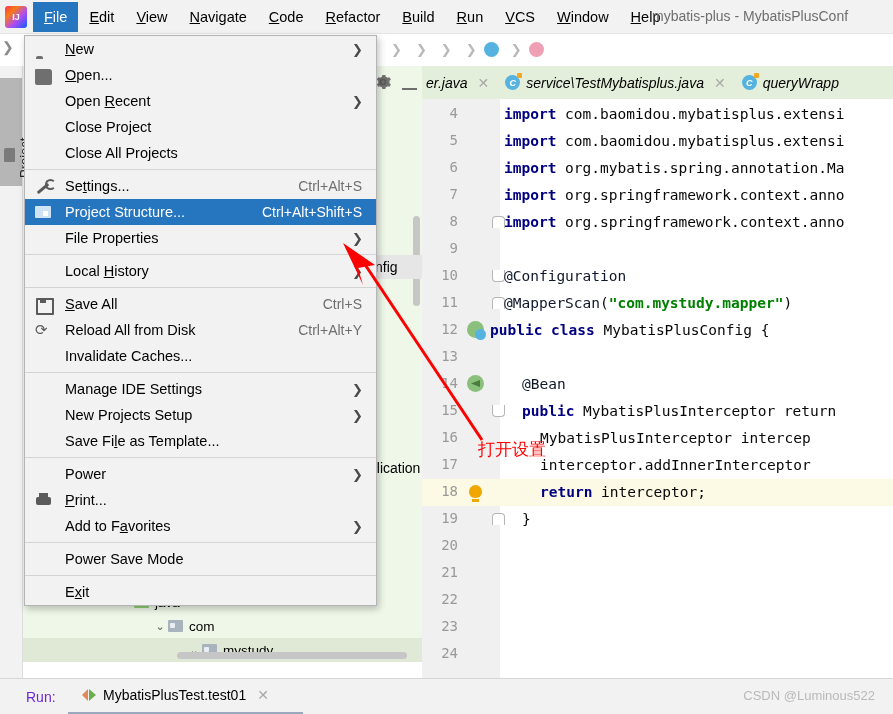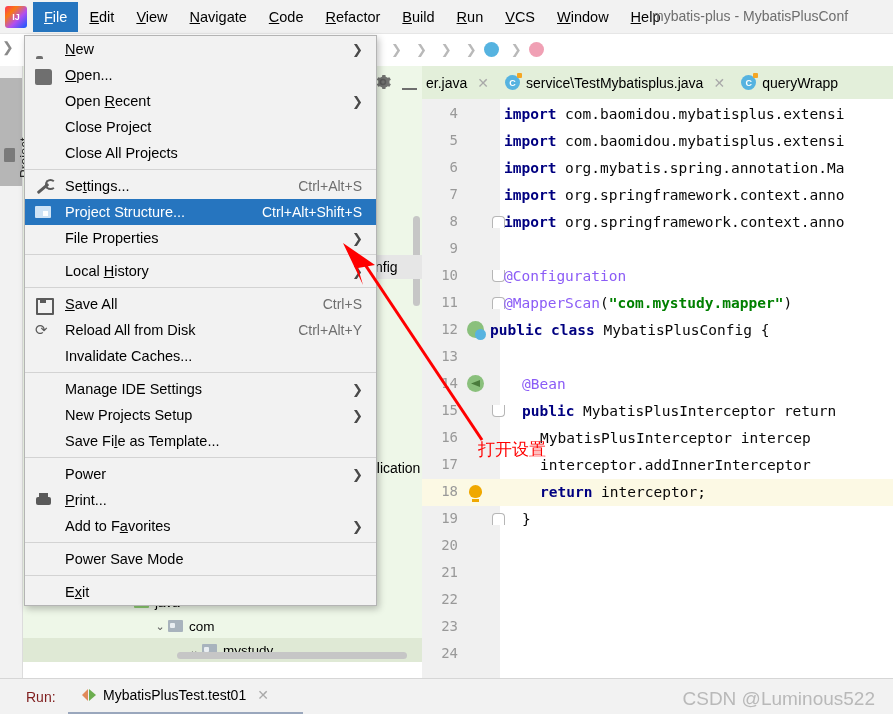--- a/index.html
+++ b/index.html
@@ -52,36 +52,36 @@
   .fold{width:15px;height:12px;background:#a8b3bd;border-radius:1px;flex:none;margin-right:6px;position:relative;}
   .fold:before{content:"";position:absolute;left:2px;top:3px;width:5px;height:5px;background:#e9eef2;border-radius:1px;}
   .fold.src{background:#8fcf72;}
   .fold.src:before{display:none;}
   .scrollv{position:absolute;right:2px;top:150px;width:7px;height:90px;background:#c6c6c6;border-radius:4px;}
   .hscroll{position:absolute;left:155px;bottom:3px;width:230px;height:7px;background:#c6c6c6;border-radius:4px;}
 
   
   .editorwrap{position:absolute;left:422px;top:66px;width:471px;height:612px;background:#ffffff;}
   .tabbar{position:absolute;left:0;top:0;width:471px;height:33px;background:#e3efda;display:flex;align-items:center;border-bottom:1px solid #cfd9c6;}
-  .tab{display:flex;align-items:center;gap:6px;height:33px;padding:0 8px;font-size:14px;color:#000;white-space:nowrap;cursor:default;}
+  .tab{display:flex;align-items:center;gap:6px;height:33px;padding:0 8px;font-size:14px;color:#000;white-space:nowrap;cursor:default;font-style:italic;}
   .tab .x{color:#a9a9a9;font-size:14px;margin-left:4px;}
   .jicon{width:15px;height:15px;border-radius:50%;background:#56b3e0;color:#fff;font-size:9px;font-weight:bold;
     display:inline-flex;align-items:center;justify-content:center;position:relative;flex:none;}
   .jicon:after{content:"";position:absolute;right:-2px;top:-2px;width:5px;height:5px;background:#f5a623;border-radius:1px;}
 
   .codearea{position:absolute;left:0;top:33px;width:471px;height:579px;background:#ffffff;overflow:hidden;}
   .gutter{position:absolute;left:0;top:0;width:78px;height:579px;background:#f0f0f0;}
   .gutterline{position:absolute;left:0;width:78px;height:27px;}
   .gnum{position:absolute;right:42px;top:4px;font-family:"DejaVu Sans Mono","Liberation Mono",monospace;font-size:14px;color:#999999;}
   .foldmark{position:absolute;left:70px;top:7px;width:11px;height:11px;border:1px solid #b6b6b6;background:#fff;}
   .codeline{position:absolute;left:82px;height:27px;line-height:27px;white-space:pre;
     font-family:"DejaVu Sans Mono","Liberation Mono",monospace;font-size:14.5px;color:#080808;}
   .hl-row{position:absolute;left:0;width:471px;height:27px;background:#fcf9e4;}
   .kw{color:#000080;font-weight:bold;}
-  .ann{color:#8b5cf6;}
+  .ann{color:#0f172a;}
   .str{color:#008000;font-weight:bold;}
   .plain{color:#080808;}
   .bulb{position:absolute;left:47px;top:6px;width:13px;height:13px;border-radius:50% 50% 45% 45%;background:#f0a800;}
   .bulb:after{content:"";position:absolute;left:3px;bottom:-4px;width:7px;height:3px;background:#f0a800;}
   .gi{position:absolute;width:17px;height:17px;border-radius:50%;}
   .gi.bean{background:#8ac07c;}
   .gi.bean:after{content:"";position:absolute;left:4px;top:5px;width:9px;height:7px;background:#4a7c3c;clip-path:polygon(100% 0,100% 100%,0 50%);}
   .gi.cls{background:#8ac07c;}
   .gi.cls:after{content:"";position:absolute;right:-2px;bottom:-2px;width:11px;height:11px;border-radius:50%;background:#56b3e0;}
 
@@ -116,28 +116,28 @@
   .ic-print:before{content:"";position:absolute;left:1px;top:5px;width:15px;height:8px;background:#5a5a5a;border-radius:2px;}
   .ic-print:after{content:"";position:absolute;left:4px;top:1px;width:9px;height:4px;background:#5a5a5a;}
 
   
   .arrowsvg{position:absolute;left:330px;top:235px;z-index:60;pointer-events:none;}
   .cnnote{position:absolute;left:478px;top:438px;font-size:17px;color:#ff0000;z-index:60;
     font-family:"DejaVu Sans","Liberation Sans",sans-serif;white-space:nowrap;}
 
   
   .runbar{position:absolute;left:0;top:678px;width:893px;height:36px;background:#f2f2f2;border-top:1px solid #d6d6d6;}
-  .runlabel{position:absolute;left:26px;top:10px;font-size:14px;color:#7f1d1d;}
+  .runlabel{position:absolute;left:26px;top:10px;font-size:14px;color:#6d28d9;}
   .runtab{position:absolute;left:82px;top:8px;display:flex;align-items:center;gap:7px;font-size:14px;color:#000;white-space:nowrap;}
   .runtab .x{color:#a9a9a9;margin-left:4px;}
   .rununder{position:absolute;left:68px;top:33px;width:235px;height:3px;background:#9aa7bd;}
   .playicon{width:14px;height:12px;position:relative;flex:none;}
   .playicon:before{content:"";position:absolute;left:0;top:0;width:6px;height:12px;background:#e08a5a;clip-path:polygon(100% 0,100% 100%,0 50%);}
   .playicon:after{content:"";position:absolute;left:7px;top:0;width:7px;height:12px;background:#6cae4f;clip-path:polygon(0 0,0 100%,100% 50%);}
-  .watermark{position:absolute;right:18px;top:688px;font-size:19px;color:#b9b9b9;z-index:70;}
+  .watermark{position:absolute;right:18px;top:688px;font-size:13px;color:#b9b9b9;z-index:70;}
 </style>
 </head>
 <body>
 
 <div class="app">
 
   <div class="projpanel">
     <div class="ptree">
       <div class="trow" style="padding-left:96px">
         <span class="chev">⌄</span>

